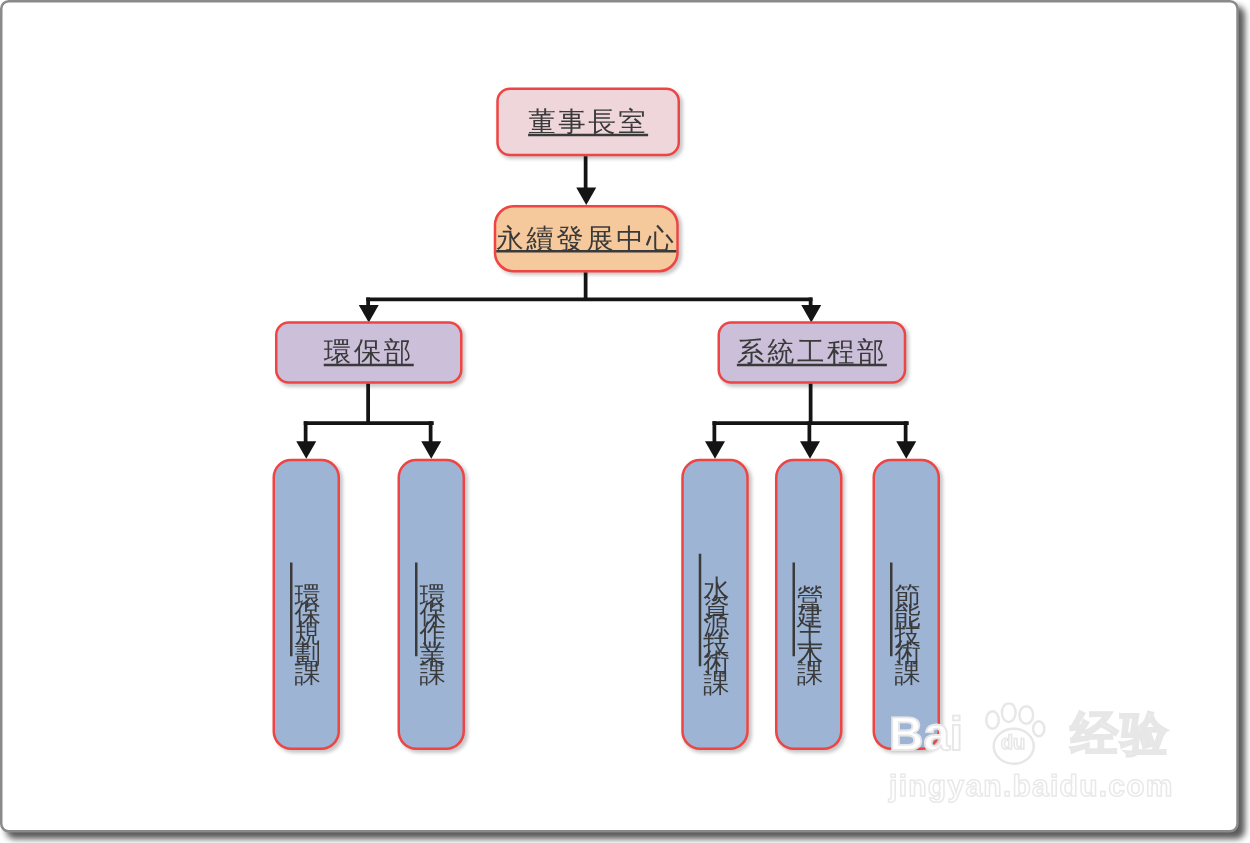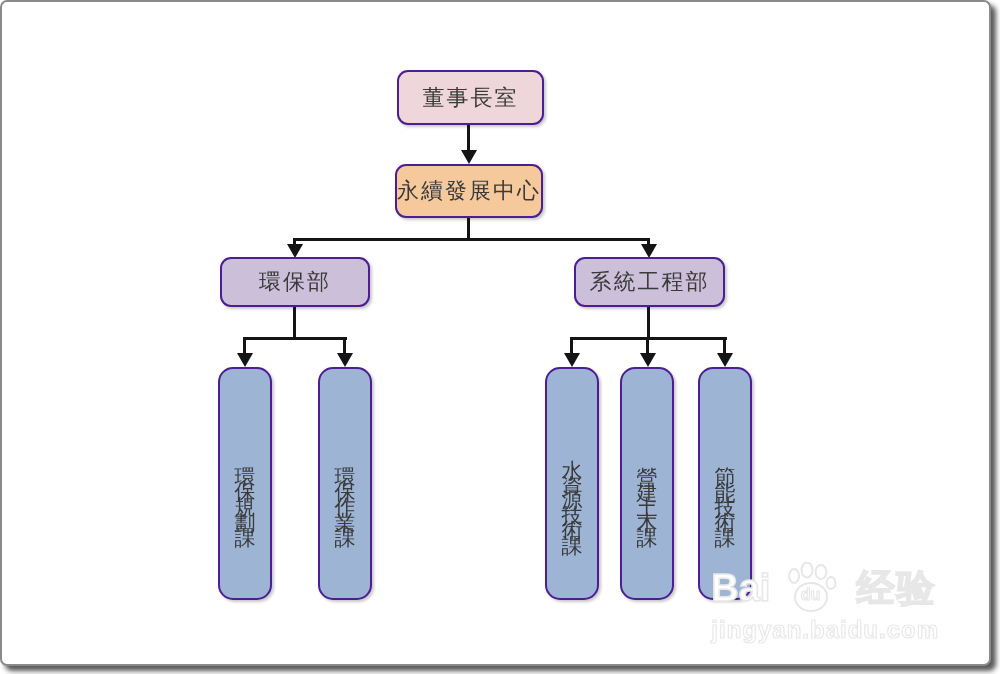--- a/index.html
+++ b/index.html
@@ -16,34 +16,35 @@
     left: 0; top: 0;
     width: 991px; height: 666px;
     background: #ffffff;
     border: 2px solid #8a8a8a;
     border-radius: 7px;
     box-shadow: 5px 5px 5px rgba(0,0,0,0.65);
   }
   
   .node {
     position: absolute;
-    border: 2px solid #4c1d95;
+    border: 2px solid #ef4444;
     display: flex;
     align-items: center;
     justify-content: center;
     color: #3a3a3a;
     box-shadow: 2px 2px 3px rgba(0,0,0,0.22);
+    text-decoration: underline;
   }
   .hnode {
     font-size: 22px;
     letter-spacing: 2px;
     border-radius: 11px;
   }
   .pink   { background: #eed6da; }
-  .orange { background: #f6c99c; }
+  .orange { background: #f6c99c; border-radius: 16px; }
   .purple { background: #cbbfda; }
   .vnode {
     background: #9db4d5;
     width: 54px; height: 233px;
     border-radius: 15px;
     writing-mode: vertical-rl;
     text-orientation: upright;
     text-align: center;
     font-size: 21px;
     letter-spacing: 15px;

